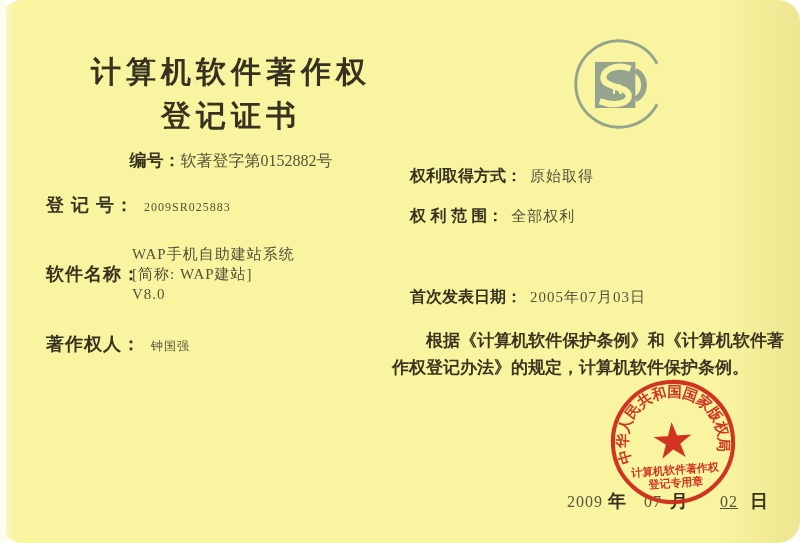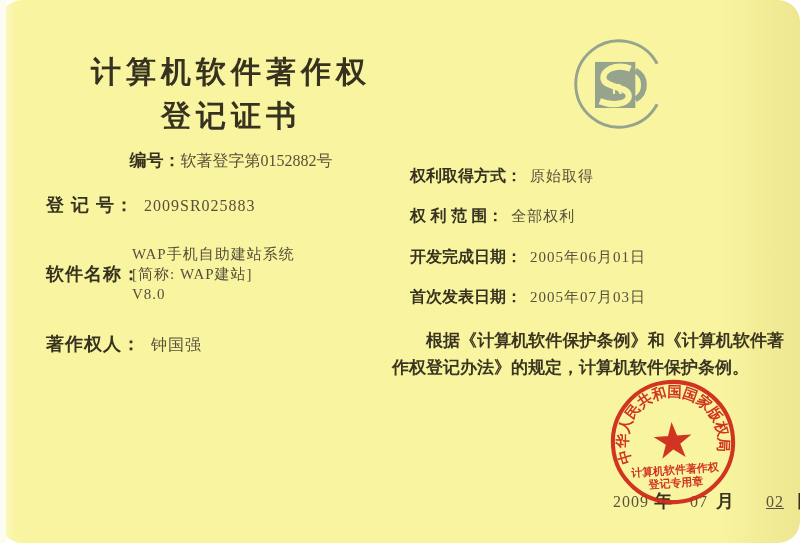--- a/index.html
+++ b/index.html
@@ -20,21 +20,21 @@
   .title{
     position:absolute;left:58px;top:50px;width:346px;text-align:center;
     color:var(--ink,#36321f);font-weight:bold;font-size:30px;
     letter-spacing:5px;line-height:44px;
   }
   .serial{position:absolute;left:58px;top:149px;width:346px;text-align:center;white-space:nowrap;}
   .serial .lab{font-weight:bold;font-size:17px;color:var(--ink,#36321f);}
   .serial .val{font-family:"Liberation Serif",serif;font-size:16px;color:var(--value_ink,#57503a);}
 
   .flabel{font-weight:bold;font-size:18px;color:var(--ink,#36321f);letter-spacing:1px;}
-  .fvalue{font-family:"Liberation Serif",serif;font-size:16px;color:var(--value_ink,#57503a);margin-left:10px;letter-spacing:1px;}
+  .fvalue{font-family:"Liberation Serif",serif;font-size:12px;color:var(--value_ink,#57503a);margin-left:10px;letter-spacing:1px;}
 
   .f-reg{position:absolute;left:46px;top:193px;}
   .f-name-label{position:absolute;left:46px;top:262px;}
   .f-name-lines{
     position:absolute;left:132px;top:244px;
     font-family:"Liberation Serif",serif;font-size:15px;line-height:20px;
     color:var(--value_ink,#57503a);letter-spacing:1px;
   }
   .f-owner{position:absolute;left:46px;top:332px;}
 
@@ -52,21 +52,21 @@
   .logo{position:absolute;left:571px;top:36px;width:96px;height:96px;}
   .logo-stroke{stroke:var(--logo_green,#96a48e);fill:none;}
   .logo-fill{fill:var(--logo_green,#96a48e);}
   .logo-carve{stroke:var(--paper,#f8f4a0);fill:none;}
   .logo-letter{fill:var(--paper,#f8f4a0);font-weight:bold;font-family:"Liberation Sans",sans-serif;}
 
   .dateline{
     position:absolute;left:567px;top:489px;display:flex;align-items:baseline;
     color:var(--ink,#36321f);white-space:nowrap;
   }
-  .d-num{font-family:"Liberation Serif",serif;font-size:16px;color:#5a543e;letter-spacing:1px;margin-left:46px;}
+  .d-num{font-family:"Liberation Serif",serif;font-size:16px;color:#5a543e;letter-spacing:1px;}
   .d-unit{font-weight:bold;font-size:18px;}
   .g1{margin-left:5px;} .g2{margin-left:18px;} .g3{margin-left:8px;}
   .g4{margin-left:32px;text-decoration:underline;} .g5{margin-left:12px;}
 
   .seal{position:absolute;left:608px;top:377px;width:130px;height:130px;transform:rotate(-4deg);opacity:.95;}
   .seal-ring{fill:none;stroke:var(--seal_red,#cf2a1b);stroke-width:5;}
   .seal-txt{fill:var(--seal_red,#cf2a1b);font-weight:bold;font-family:"Liberation Sans",sans-serif;}
 </style>
 </head>
 <body style="--paper: #f8f4a0; --paper_edge: #eee690; --ink: #36321f; --value_ink: #57503a; --seal_red: #cf2a1b; --logo_green: #96a48e;">
@@ -97,23 +97,20 @@
   <div class="f-owner">
     <span class="flabel">著作权人：</span><span class="fvalue">钟国强</span>
   </div>
 
   <div class="rrow rrow-1">
     <span class="rlabel">权 利 范 围：</span><span class="rvalue">全部权利</span>
   </div>
   <div class="rrow rrow-0">
     <span class="rlabel">权利取得方式：</span><span class="rvalue">原始取得</span>
   </div>
-  <div class="rrow rrow-2">
-    <span class="rlabel">开发完成日期：</span><span class="rvalue">2005年06月01日</span>
-  </div>
   <div class="rrow rrow-3">
     <span class="rlabel">首次发表日期：</span><span class="rvalue">2005年07月03日</span>
   </div>
 
   <div class="statement">根据《计算机软件保护条例》和《计算机软件著作权登记办法》的规定，计算机软件保护条例。</div>
 
   <svg class="logo" viewBox="0 0 100 100" aria-hidden="true">
     <path class="logo-stroke" stroke-width="3" d="M 89.7,28.9 A 45,45 0 1 0 89.7,71.1"></path>
     <rect class="logo-fill" x="25" y="27" width="42" height="48"></rect>
     <path class="logo-stroke" stroke-width="6" d="M 67,36 a 17,17 0 0 1 0,30"></path>

